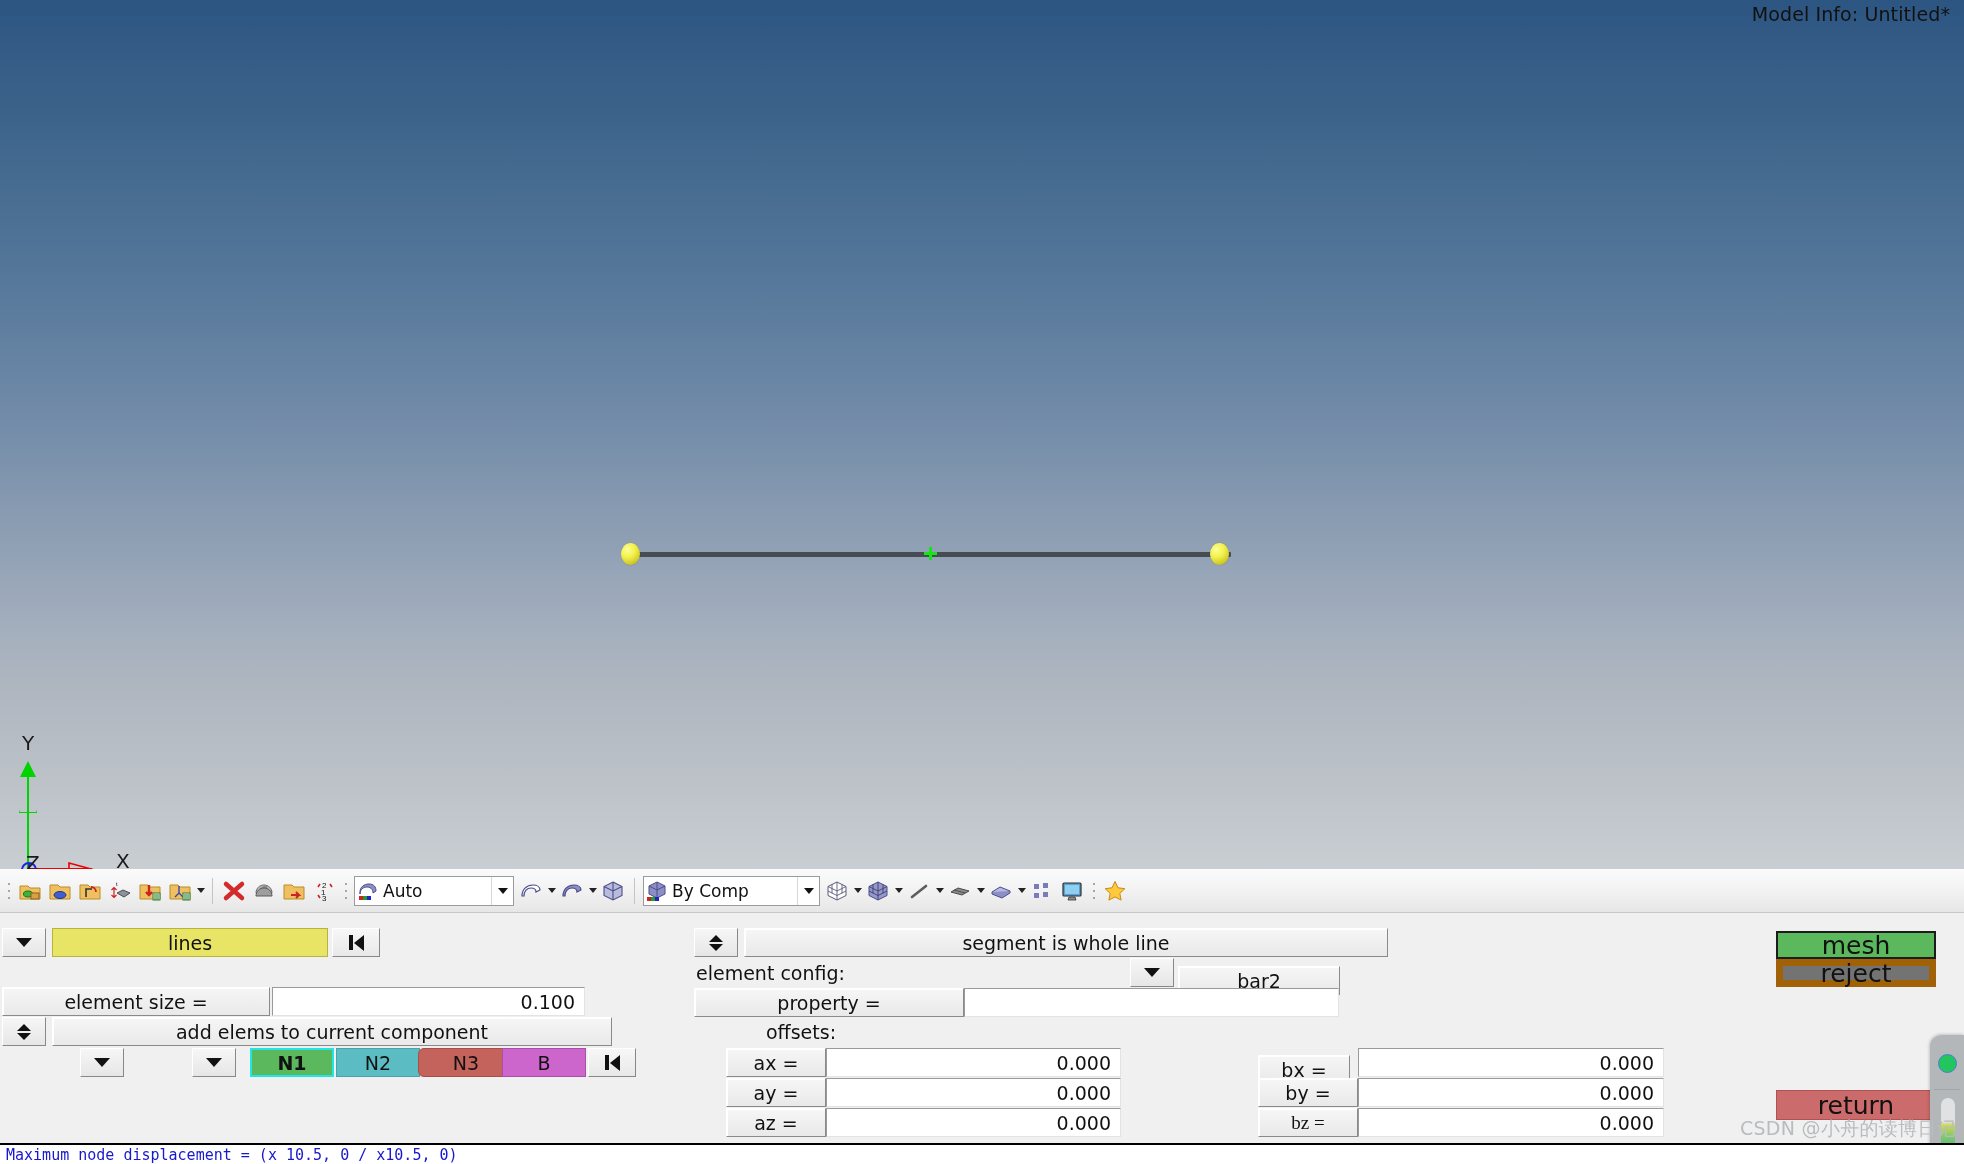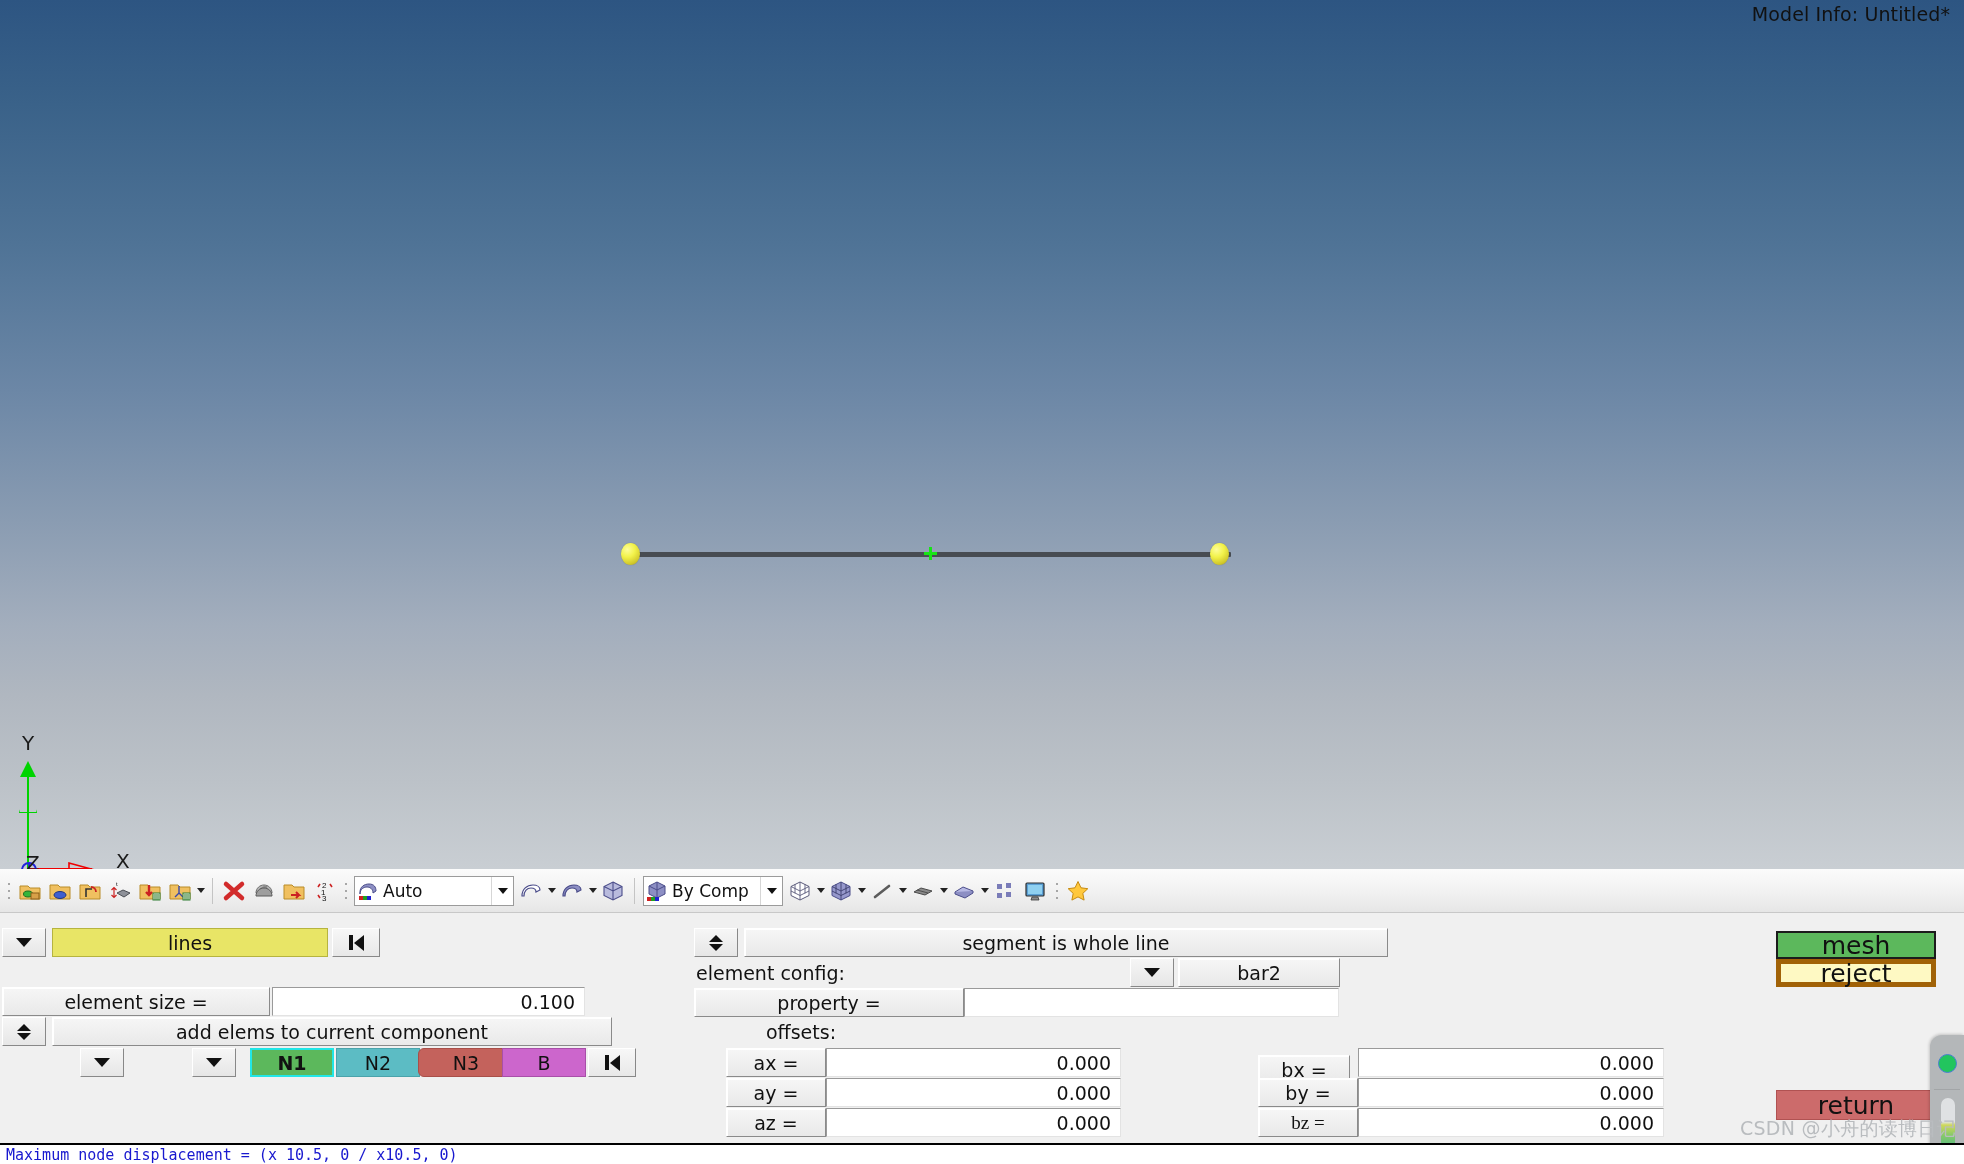--- a/index.html
+++ b/index.html
@@ -141,21 +141,21 @@
   .nbtn { position:absolute; height:29px; display:flex;align-items:center;justify-content:center;
           font-size:19px; color:#111; }
   .nbtn.n1 { background:#5cb85c; border:2px solid #21e6e6;font-weight:bold; }
   .nbtn.n2 { background:#5cbcc4; border:1px solid #4aa3ab; }
   .nbtn.n3 { background:#c4625c; border:1px solid #a94f49; }
   .nbtn.b  { background:#cc66cc; border:1px solid #a84fa8; }
   .act-btn { position:absolute; width:134px; height:27px;
              display:flex;align-items:center;justify-content:center;
              font-size:25px; color:#111; }
   .act-green { background:#5cb85c; border:2px solid #1c1c1c; }
-  .act-green2 { background:#fef9c3; border:5px solid #a16207; }
+  .act-green2 { background:#737373; border:7px solid #a16207; }
   .act-red { background:#cc6b6b; border:1px solid #b05252; }
 
   
   #side-widget {
     position:absolute; right:0px; top:1035px; width:34px; height:129px;
     background:#b4b7b9; border-radius:12px 0 0 0;
     box-shadow:-1px -1px 3px rgba(0,0,0,.18);
   }
   #side-dot { position:absolute; left:8px; top:19px; width:19px; height:19px;
               border-radius:50%; background:#22c55e; border:1px solid #4a7fd0; }
@@ -331,21 +331,21 @@
     </div>
   <div class="tb-btn">
     <svg width="24" height="24" viewBox="0 0 24 24">
       <path d="M12 3l9 4.5v9L12 21 3 16.5v-9z" fill="#b9bbdd" stroke="#4b4d8a" stroke-width="1.1"></path>
       <path d="M12 3v18M3 7.5l9 4.5 9-4.5" fill="none" stroke="#4b4d8a" stroke-width="1.1"></path>
     </svg>
   </div>
 
   <div class="tb-sep"></div>
 
-  <div class="tb-combo" style="width:140px">
+  <div class="tb-combo" style="width:177px">
     <span class="ico">
       <svg width="22" height="22" viewBox="0 0 22 22">
         <path d="M11 2l8 4v8l-8 4-8-4V6z" fill="#8d8fc4" stroke="#4b4d8a" stroke-width="1"></path>
         <path d="M11 2v16M3 6l8 4 8-4" fill="none" stroke="#4b4d8a" stroke-width="1"></path>
         <rect x="1" y="17" width="4" height="4" fill="#d02020"></rect>
         <rect x="5" y="17" width="4" height="4" fill="#20a020"></rect>
         <rect x="9" y="17" width="4" height="4" fill="#2020d0"></rect>
       </svg>
     </span>
     <span class="txt">By Comp</span>
@@ -465,21 +465,21 @@
   <div class="updown" style="left:694px; top:15px;">
       <i class="up"></i>
       <i class="dn"></i>
     </div>
   <div class="fld btn3d" style="left:744px; top:15px; width:644px;">segment is whole line</div>
 
   <div class="fld label-flat" style="left:694px; top:45px; width:440px; justify-content:flex-start; padding-left:2px;">element config:</div>
   <div class="dd-arrow" style="left:1130px; top:45px;">
       <b></b>
     </div>
-  <div class="fld btn3d" style="left:1178px; top:45px; width:162px;">bar2</div>
+  <div class="fld btn3d" style="left:1178px; top:53px; width:162px;">bar2</div>
 
   <div class="fld btn3d" style="left:694px; top:75px; width:270px;">property =</div>
   <div class="fld entry" style="left:964px; top:75px; width:375px;"></div>
 
   <div class="fld label-flat" style="left:766px; top:104px; width:120px; justify-content:flex-start;">offsets:</div>
 
   <div class="fld btn3d" style="left:726px; top:135px; width:100px;">ax =</div>
   <div class="fld entry" style="left:826px; top:135px; width:295px;">0.000</div>
   <div class="fld btn3d" style="left:726px; top:165px; width:100px;">ay =</div>
   <div class="fld entry" style="left:826px; top:165px; width:295px;">0.000</div>

